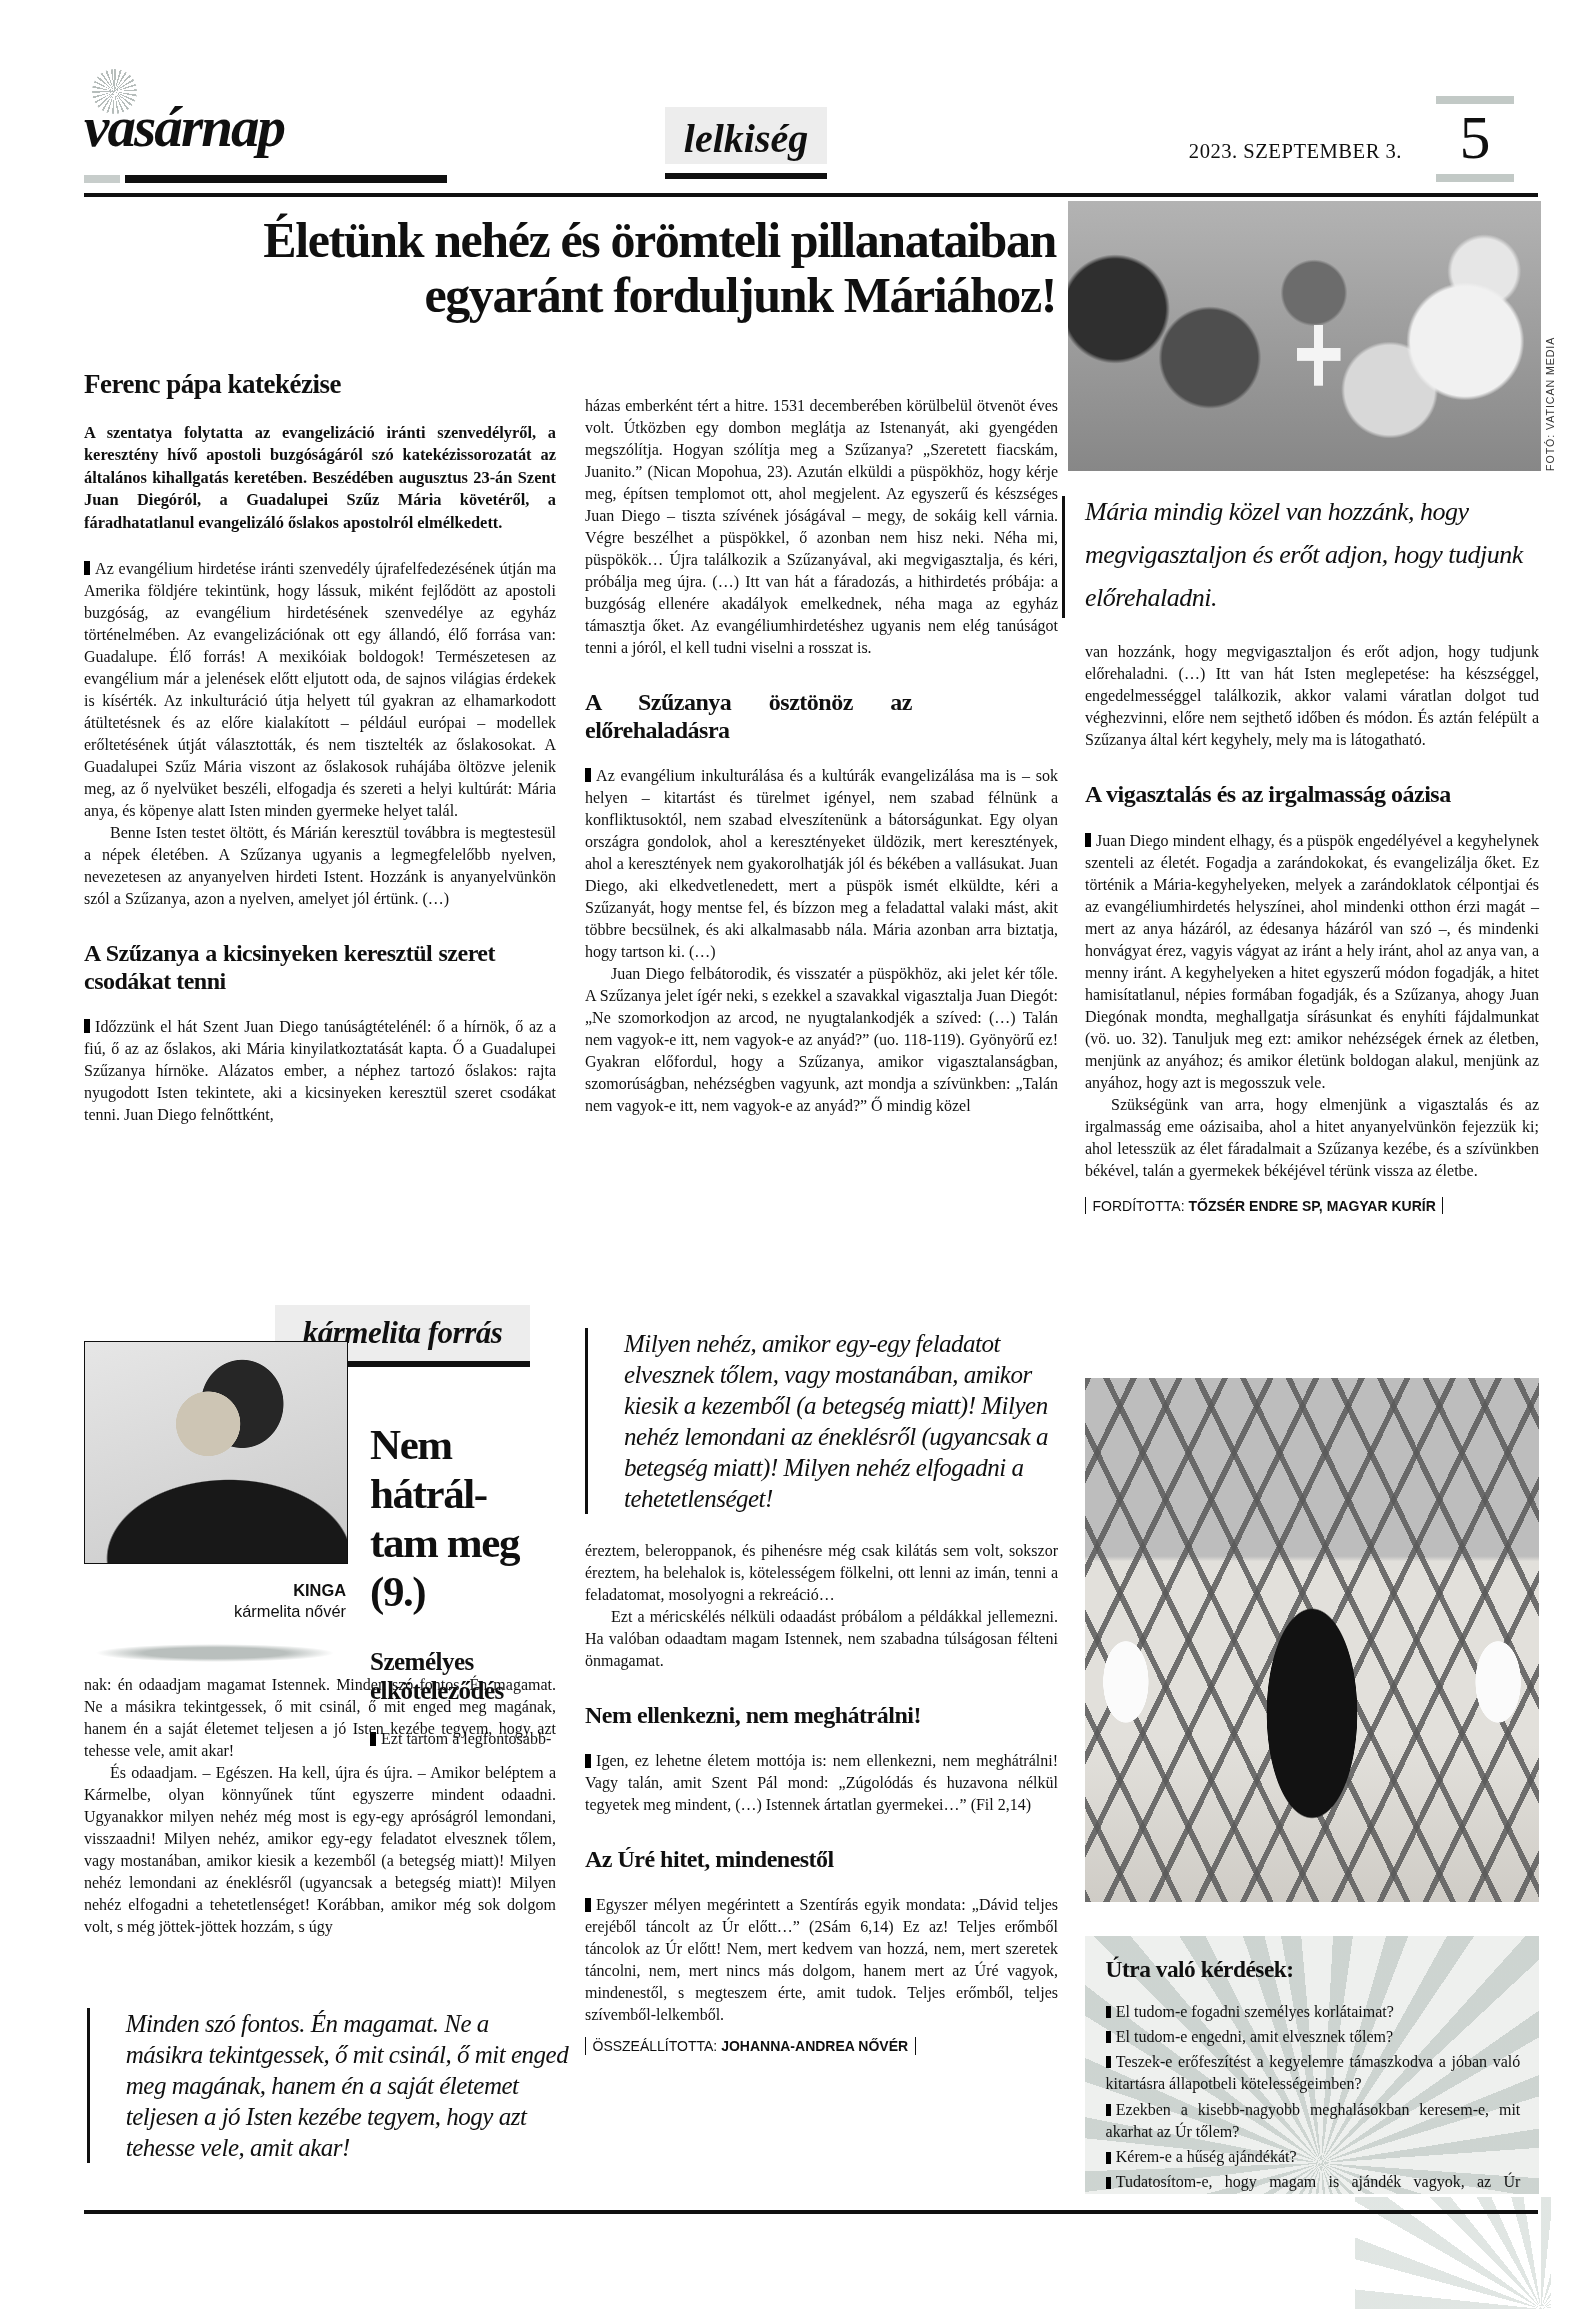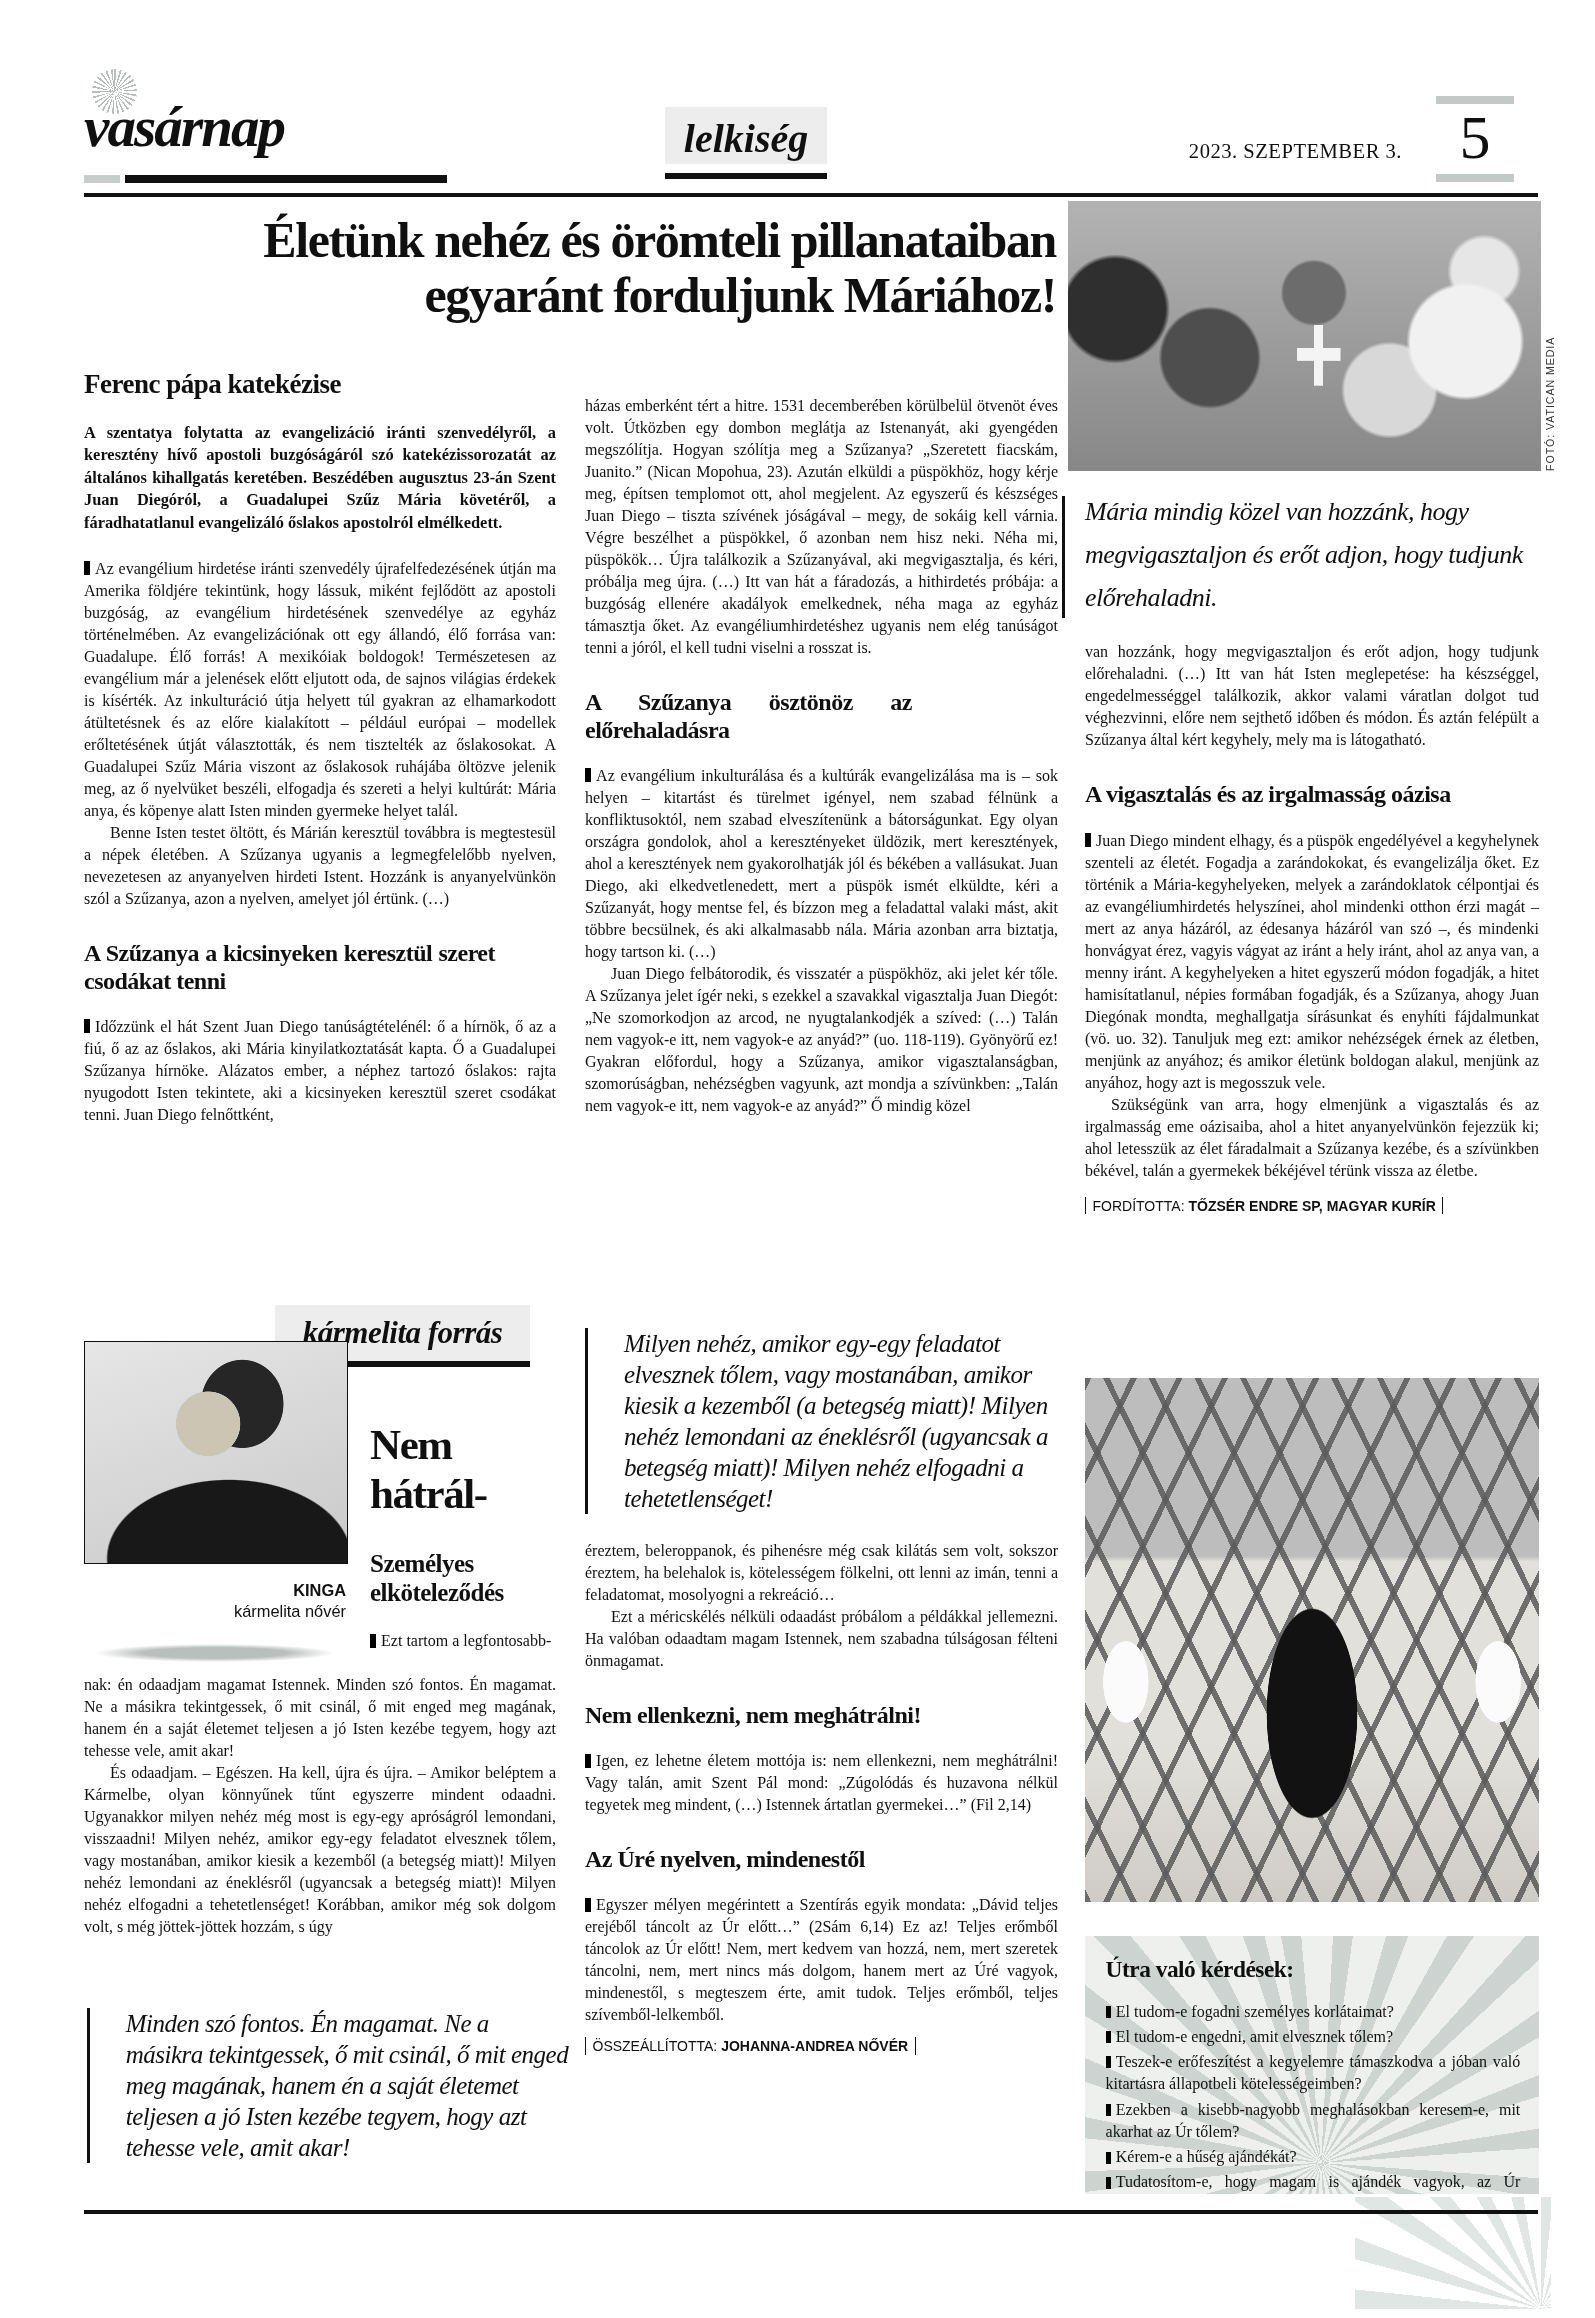--- a/index.html
+++ b/index.html
@@ -164,20 +164,21 @@
     <div class="photo kinga-photo abs" style="left:0;top:0;width:262px;height:221px;"></div>
     <div class="caption abs" style="left:0;top:239px;width:262px;">
       <div class="nm">KINGA</div>
       <div class="rl">kármelita nővér</div>
     </div>
     <div class="ellipse-shadow abs" style="left:11.7px;top:303px;width:238px;height:18px;"></div>
 
     <div class="abs" style="left:286px;top:79px;width:186px;">
       <div class="bheadline">
         <div>Nem hátrál-</div>
+        <div>tam meg (9.)</div>
       </div>
       <div class="bsubhead" style="margin-top:31px;">Személyes elköteleződés</div>
       <div class="bodytxt" style="margin-top:23.4px;">
         <span class="pm"></span><span>Ezt tartom a legfontosabb-</span>
       </div>
     </div>
 
     <div class="bodytxt abs" style="left:0;top:333px;width:472px;">
       <p>nak: én odaadjam magamat Istennek. Minden szó fontos. Én magamat. Ne a másikra tekintgessek, ő mit csinál, ő mit enged meg magának, hanem én a saját életemet teljesen a jó Isten kezébe tegyem, hogy azt tehesse vele, amit akar!</p>
       <p class="ind">És odaadjam. – Egészen. Ha kell, újra és újra. – Amikor beléptem a Kármelbe, olyan könnyűnek tűnt egyszerre mindent odaadni. Ugyanakkor milyen nehéz még most is egy-egy apróságról lemondani, visszaadni! Milyen nehéz, amikor egy-egy feladatot elvesznek tőlem, vagy mostanában, amikor kiesik a kezemből (a betegség miatt)! Milyen nehéz lemondani az éneklésről (ugyancsak a betegség miatt)! Milyen nehéz elfogadni a tehetetlenséget! Korábban, amikor még sok dolgom volt, s még jöttek-jöttek hozzám, s úgy</p>
@@ -186,21 +187,21 @@
     <div class="bquote abs" style="left:2.8px;top:667px;width:444px;padding-left:36px;">Minden szó fontos. Én magamat. Ne a másikra tekintgessek, ő mit csinál, ő mit enged meg magának, hanem én a saját életemet teljesen a jó Isten kezébe tegyem, hogy azt tehesse vele, amit akar!</div>
   </div>
 
   <div class="abs" style="left:585px;top:1328px;width:473px;">
     <div class="bquote" style="padding-left:36px;width:430px;">Milyen nehéz, amikor egy-egy feladatot elvesznek tőlem, vagy mostanában, amikor kiesik a kezemből (a betegség miatt)! Milyen nehéz lemondani az éneklésről (ugyancsak a betegség miatt)! Milyen nehéz elfogadni a tehetetlenséget!</div>
     <div class="bodytxt" style="margin-top:26px;">
       <p>éreztem, beleroppanok, és pihenésre még csak kilátás sem volt, sokszor éreztem, ha belehalok is, kötelességem fölkelni, ott lenni az imán, tenni a feladatomat, mosolyogni a rekreáció…</p>
       <p class="ind">Ezt a méricskélés nélküli odaadást próbálom a példákkal jellemezni. Ha valóban odaadtam magam Istennek, nem szabadna túlságosan félteni önmagamat.</p>
       <div class="subhead">Nem ellenkezni, nem meghátrálni!</div>
       <p><span class="pm"></span><span>Igen, ez lehetne életem mottója is: nem ellenkezni, nem meghátrálni! Vagy talán, amit Szent Pál mond: „Zúgolódás és huzavona nélkül tegyetek meg mindent, (…) Istennek ártatlan gyermekei…” (Fil 2,14)</span></p>
-      <div class="subhead">Az Úré nyelven, mindenestől</div>
+      <div class="subhead">Az Úré hitet, mindenestől</div>
       <p><span class="pm"></span><span>Egyszer mélyen megérintett a Szentírás egyik mondata: „Dávid teljes erejéből táncolt az Úr előtt…” (2Sám 6,14) Ez az! Teljes erőmből táncolok az Úr előtt! Nem, mert kedvem van hozzá, nem, mert szeretek táncolni, nem, mert nincs más dolgom, hanem mert az Úré vagyok, mindenestől, s megteszem érte, amit tudok. Teljes erőmből, teljes szívemből-lelkemből.</span></p>
     </div>
     <div style="margin-top:12px;">
       <span class="credit"><span>ÖSSZEÁLLÍTOTTA:</span> <b>JOHANNA-ANDREA NŐVÉR</b></span>
     </div>
   </div>
 
   <div class="photo nun-photo abs" style="left:1085px;top:1378px;width:454px;height:524px;"></div>
 
   <div class="qbox abs" style="left:1085px;top:1936px;width:454px;height:258px;">

